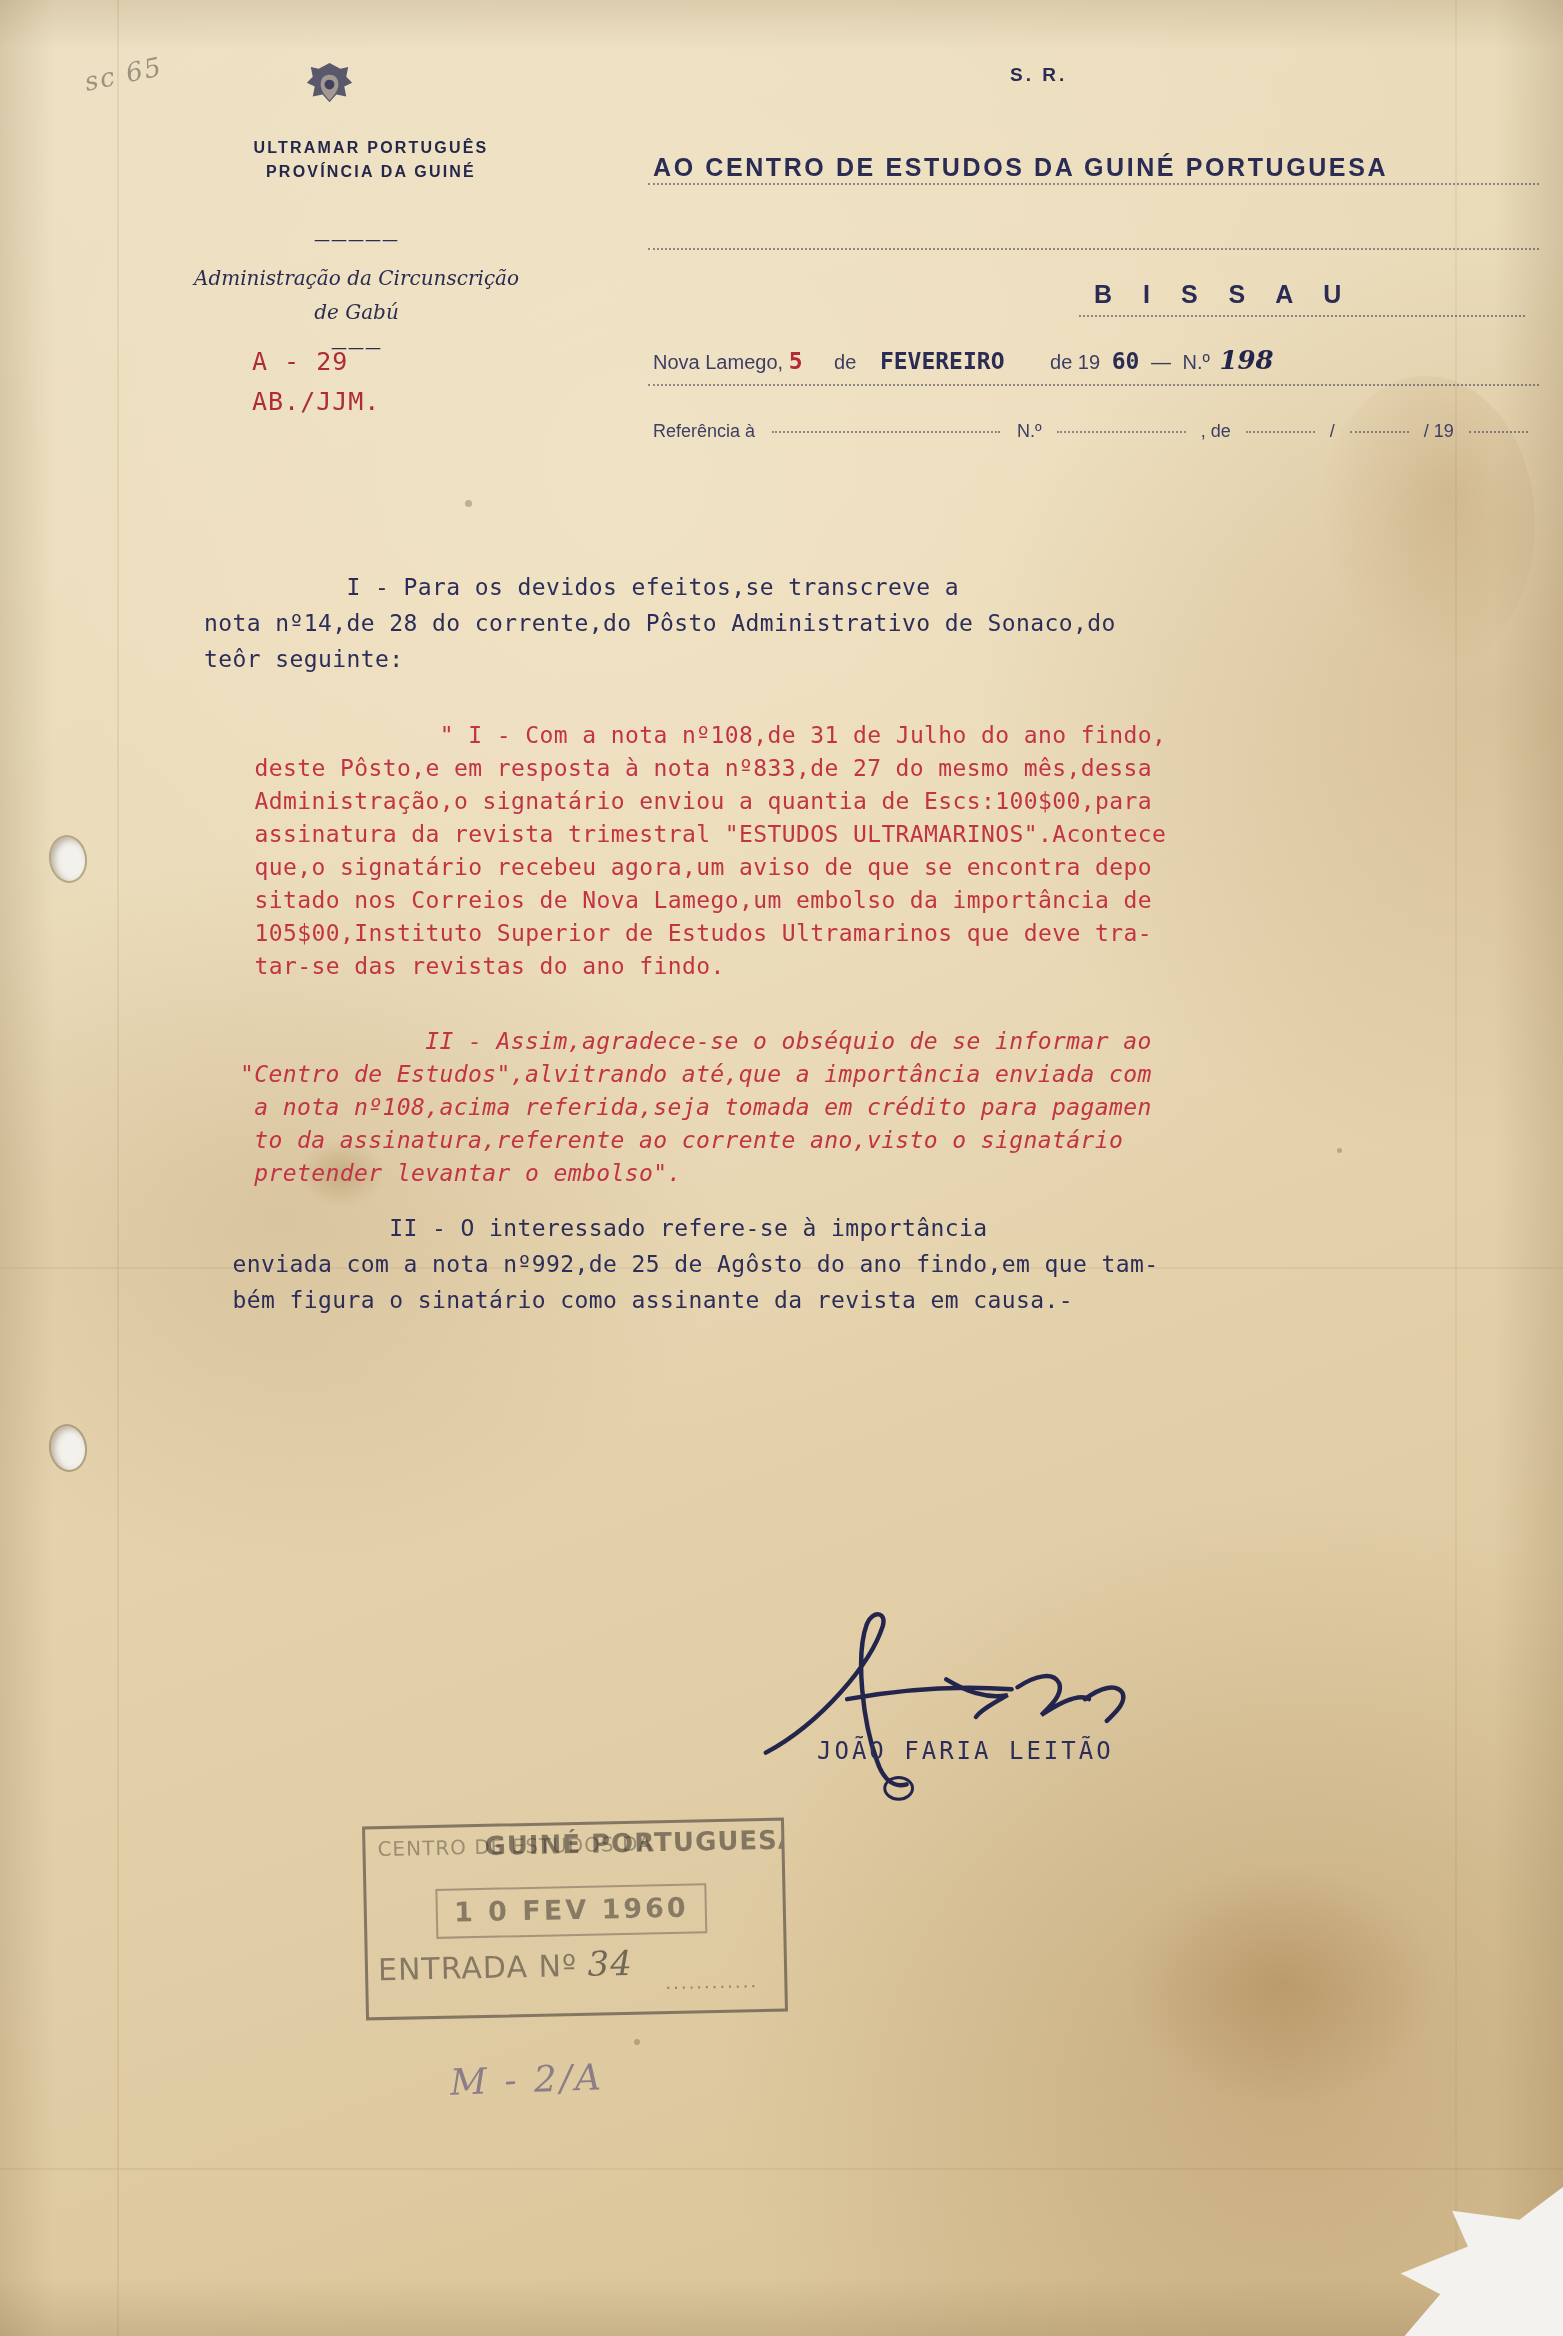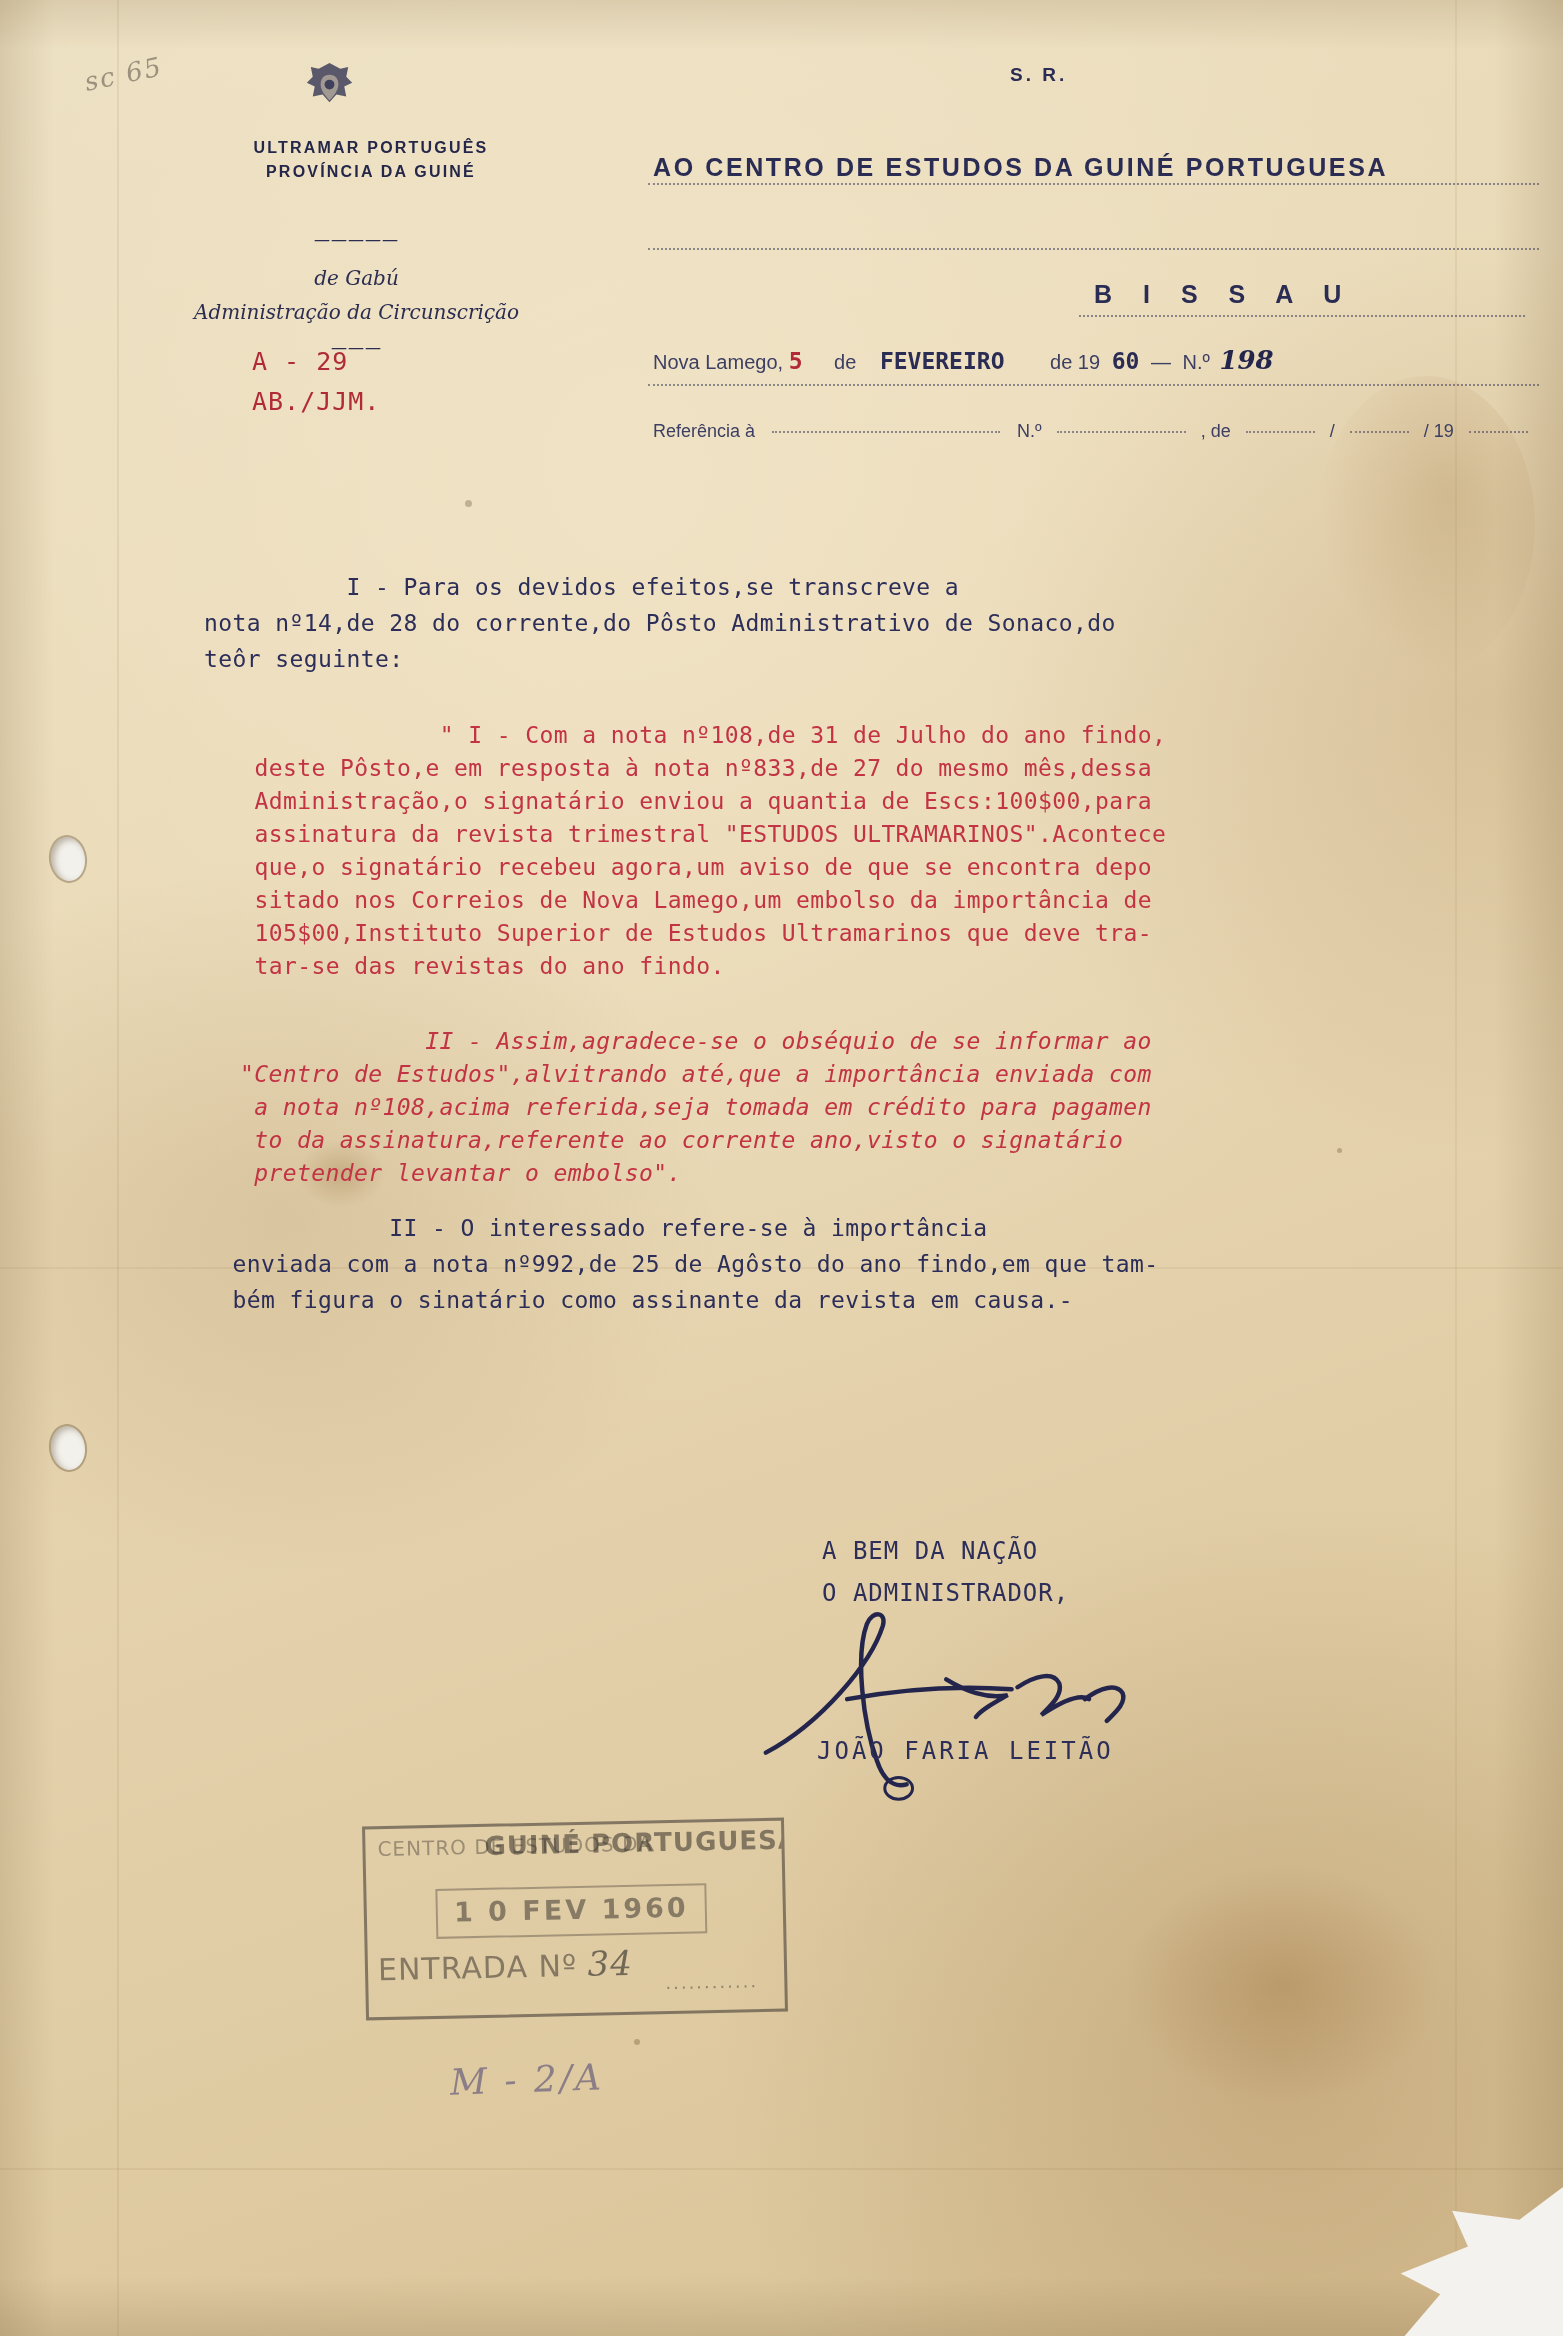--- a/index.html
+++ b/index.html
@@ -378,22 +378,22 @@
     </svg>
   </div>
 
   <div class="hdr-left">
     <div class="l1">ULTRAMAR PORTUGUÊS</div>
     <div class="l2">PROVÍNCIA DA GUINÉ</div>
   </div>
 
   <div class="hdr-script">
     <div class="dash" style="margin-bottom:4px;">—————</div>
+    <div>Administração da Circunscrição</div>
     <div>de Gabú</div>
-    <div>Administração da Circunscrição</div>
     <div class="dash" style="margin-top:2px;">———</div>
   </div>
 
   <div class="ref-code">
     <div>A - 29</div>
     <div>AB./JJM.</div>
   </div>
 
   <div class="sr">S. R.</div>
 
@@ -445,24 +445,20 @@
     <div class="para red p-ii">             II - Assim,agradece-se o obséquio de se informar ao
 "Centro de Estudos",alvitrando até,que a importância enviada com
  a nota nº108,acima referida,seja tomada em crédito para pagamen
  to da assinatura,referente ao corrente ano,visto o signatário
  pretender levantar o embolso".</div>
     <div class="para blue p-iii">             II - O interessado refere-se à importância
   enviada com a nota nº992,de 25 de Agôsto do ano findo,em que tam-
   bém figura o sinatário como assinante da revista em causa.-</div>
   </div>
 
-  <div class="sig-block">
-    <div>A BEM DA NAÇÃO</div>
-    <div>O ADMINISTRADOR,</div>
-  </div>
 
   <div class="sig-mark">
     <svg width="436" height="218" viewBox="0 0 440 220" aria-hidden="true">
       <g fill="none" stroke="#23254d" stroke-width="4.5" stroke-linecap="round">
         <path d="M14 150 C70 120 120 60 132 22 C136 8 122 6 116 20 C104 52 112 120 126 158 C132 176 142 186 156 182"></path>
         <path d="M96 96 C150 86 206 82 262 86"></path>
         <path d="M196 76 C216 88 236 96 258 92 C244 100 232 106 226 114"></path>
         <path d="M268 84 C286 72 304 68 310 80 C314 92 300 104 292 112 C310 100 330 90 340 96"></path>
         <path d="M336 96 C352 84 368 80 374 90 C378 100 366 110 358 118"></path>
       </g>

